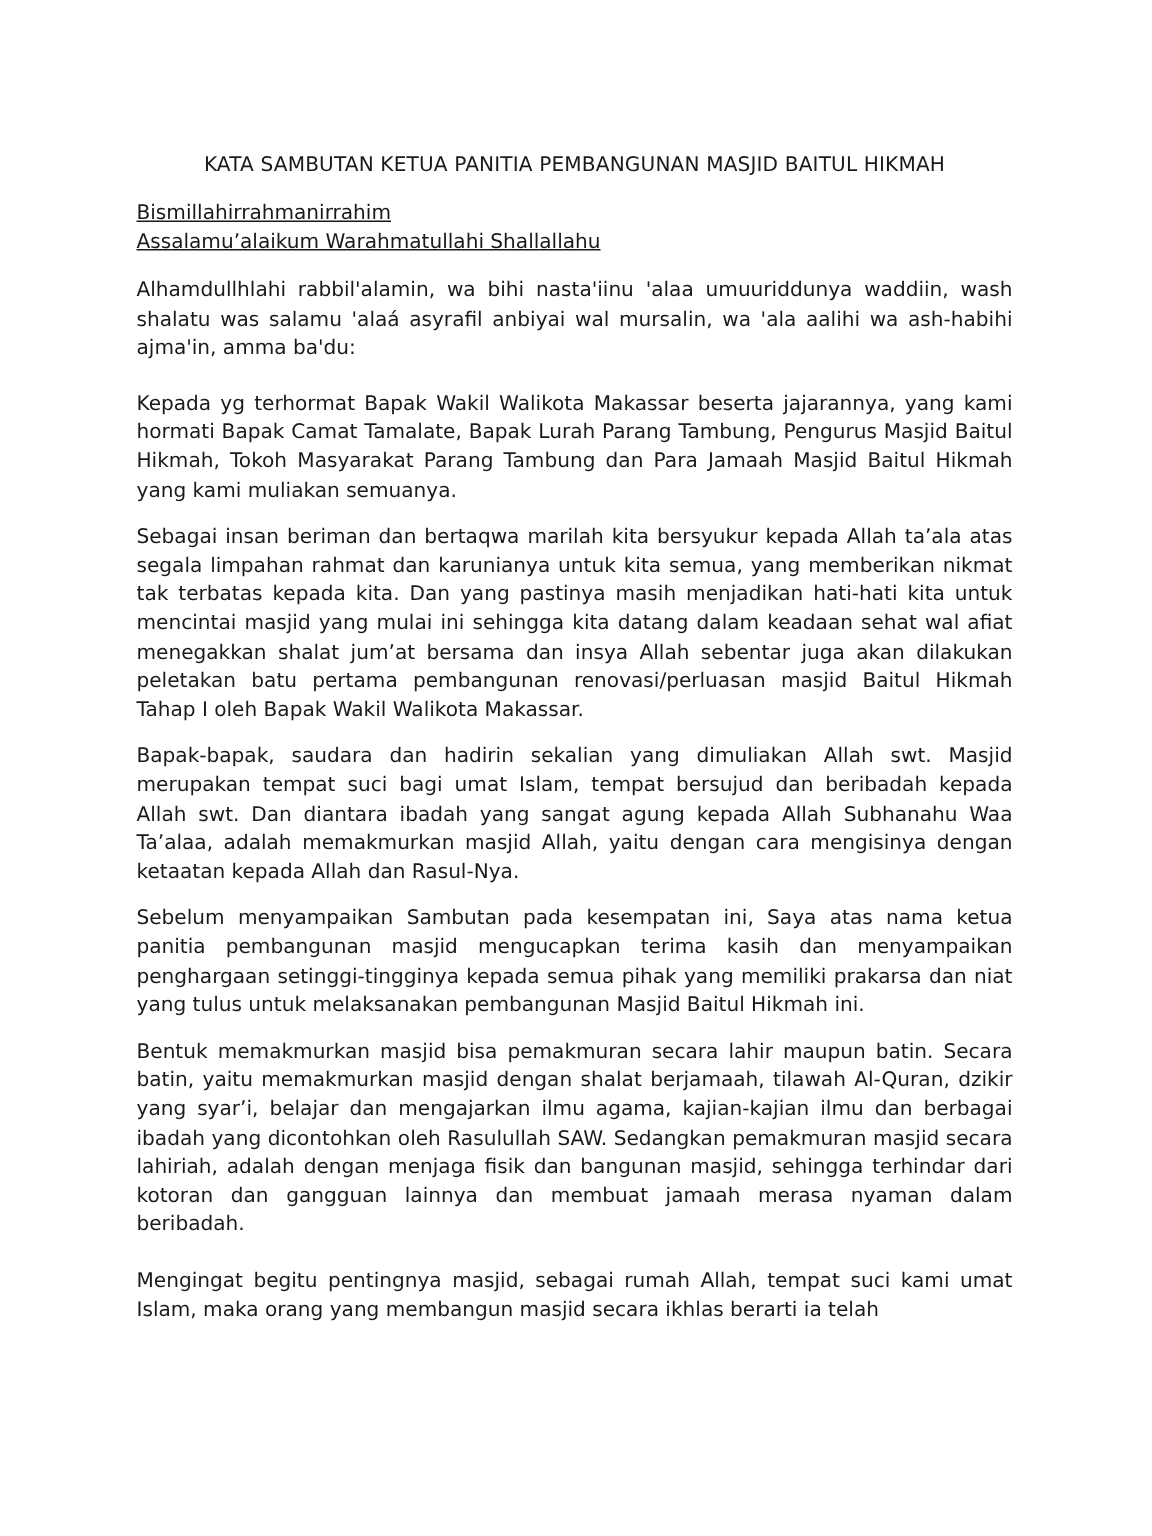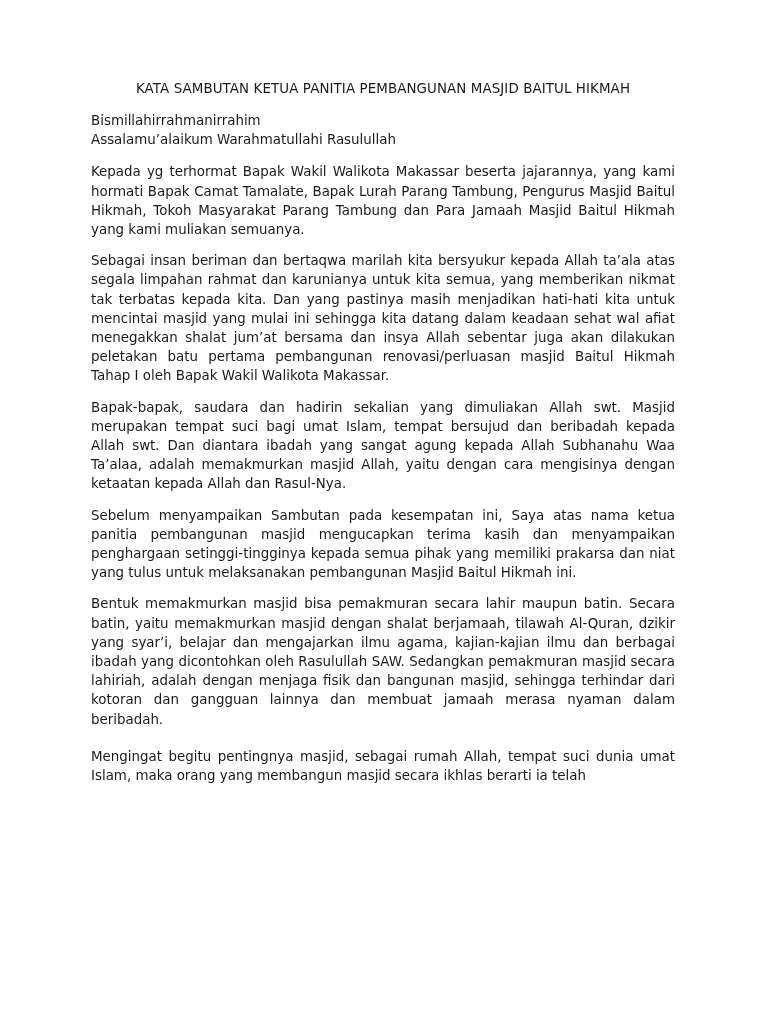--- a/index.html
+++ b/index.html
@@ -1,42 +1,43 @@
 <!DOCTYPE html>
 <html><head>
   <meta charset="utf-8">
   <style>
     html, body { margin: 0; padding: 0; background: #ffffff; }
     body {
       width: 768px; height: 1024px; overflow: hidden; position: relative;
       font-family: "DejaVu Sans", sans-serif; color: #1a1a1a;
     }
     .page {
-      position: absolute; left: 91px; top: 80px; width: 584px;
+      position: absolute; left: 91px; top: 102px; width: 584px;
       font-size: 13.4px; line-height: 19.2px;
     }
     .title {
       text-align: center; font-size: 13.4px; line-height: 17px;
       letter-spacing: 0.1px; margin: 0 0 14px 0; font-weight: normal;
     }
-    .greet { margin: 0 0 13px 0; }
+    .greet { margin: 0 0 13px 0; text-decoration: underline; }
     .greet div { white-space: nowrap; }
     p { margin: 0 0 12px 0; text-align: justify; }
     p.gap-lg { margin-bottom: 18px; }
   </style>
 </head>
 <body>
 
 <div class="page">
   <h1 class="title">KATA SAMBUTAN KETUA PANITIA PEMBANGUNAN MASJID BAITUL HIKMAH</h1>
 
   <div class="greet">
     <div>Bismillahirrahmanirrahim</div>
-    <div>Assalamu’alaikum Warahmatullahi Rasulullah</div>
+    <div>Assalamu’alaikum Warahmatullahi Shallallahu</div>
   </div>
 
+  <p class="gap-lg">Alhamdullhlahi rabbil'alamin, wa bihi nasta'iinu 'alaa umuuriddunya waddiin, wash shalatu was salamu 'alaá asyrafil anbiyai wal mursalin, wa 'ala aalihi wa ash-habihi ajma'in, amma ba'du:</p>
   <p>Kepada yg terhormat Bapak Wakil Walikota Makassar beserta jajarannya, yang kami hormati Bapak Camat Tamalate,  Bapak Lurah Parang Tambung, Pengurus Masjid Baitul Hikmah, Tokoh Masyarakat Parang Tambung dan Para Jamaah Masjid Baitul Hikmah yang kami muliakan semuanya.</p>
   <p>Sebagai insan beriman dan bertaqwa marilah kita bersyukur kepada Allah ta’ala atas segala limpahan rahmat dan karunianya untuk kita semua, yang memberikan nikmat tak terbatas kepada kita. Dan yang pastinya masih menjadikan hati-hati kita untuk mencintai masjid yang mulai ini sehingga kita datang dalam keadaan sehat wal afiat menegakkan shalat jum’at bersama dan insya Allah sebentar juga akan dilakukan peletakan batu pertama pembangunan renovasi/perluasan masjid Baitul Hikmah Tahap I oleh Bapak Wakil Walikota Makassar.</p>
   <p>Bapak-bapak, saudara dan hadirin sekalian yang dimuliakan Allah swt. Masjid merupakan tempat suci bagi umat Islam, tempat bersujud dan beribadah kepada Allah swt. Dan diantara ibadah yang sangat agung kepada Allah Subhanahu Waa Ta’alaa, adalah memakmurkan masjid Allah, yaitu dengan cara mengisinya dengan ketaatan kepada Allah dan Rasul-Nya.</p>
   <p>Sebelum menyampaikan Sambutan pada kesempatan ini, Saya atas nama ketua panitia pembangunan masjid mengucapkan terima kasih dan menyampaikan penghargaan setinggi-tingginya kepada semua pihak yang memiliki prakarsa dan niat yang tulus untuk melaksanakan pembangunan Masjid Baitul Hikmah ini.</p>
   <p class="gap-lg">Bentuk memakmurkan masjid bisa pemakmuran secara lahir maupun batin. Secara batin, yaitu memakmurkan masjid dengan shalat berjamaah, tilawah Al-Quran, dzikir yang syar’i, belajar dan mengajarkan ilmu agama, kajian-kajian ilmu dan berbagai ibadah yang dicontohkan oleh Rasulullah SAW. Sedangkan pemakmuran masjid secara lahiriah, adalah dengan menjaga fisik dan bangunan masjid, sehingga terhindar dari kotoran dan gangguan lainnya dan membuat jamaah merasa nyaman dalam beribadah.</p>
-  <p>Mengingat begitu pentingnya masjid, sebagai rumah Allah, tempat suci dunia umat Islam, maka orang yang membangun masjid secara ikhlas berarti ia telah</p>
+  <p>Mengingat begitu pentingnya masjid, sebagai rumah Allah, tempat suci kami umat Islam, maka orang yang membangun masjid secara ikhlas berarti ia telah</p>
 </div>
 
 </body></html>

